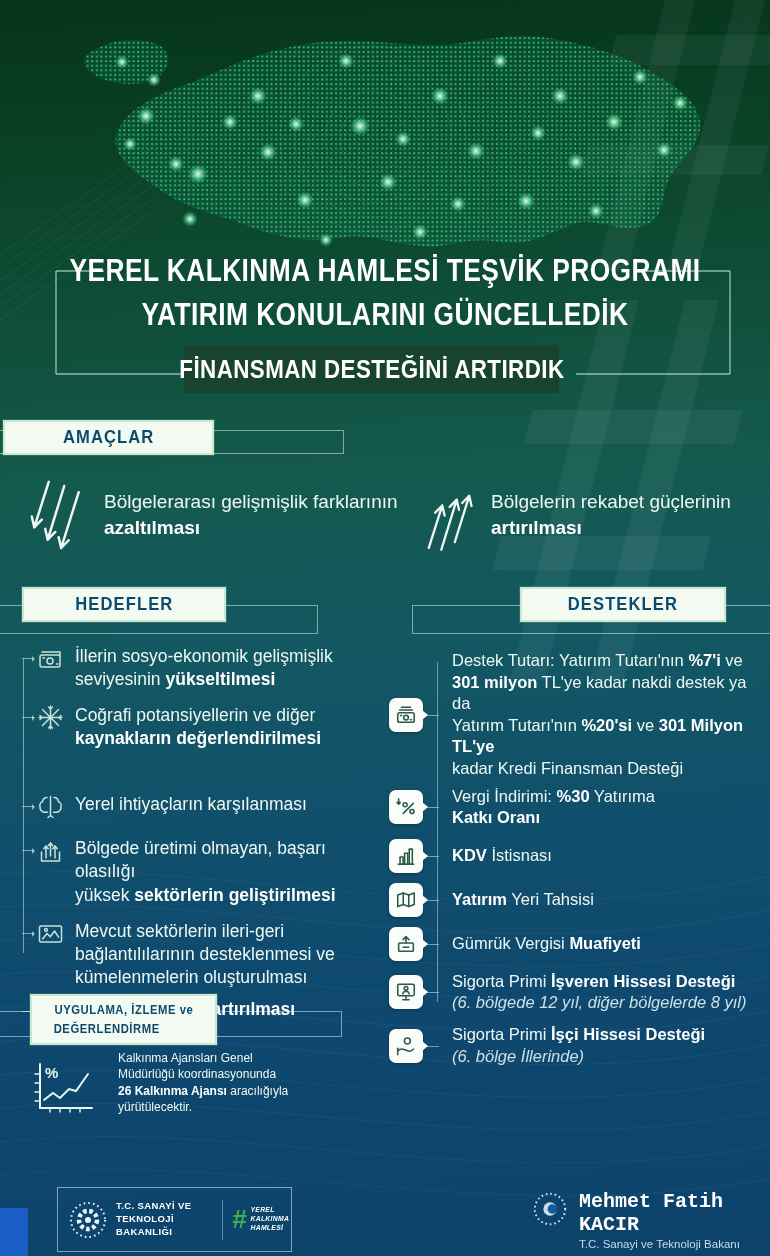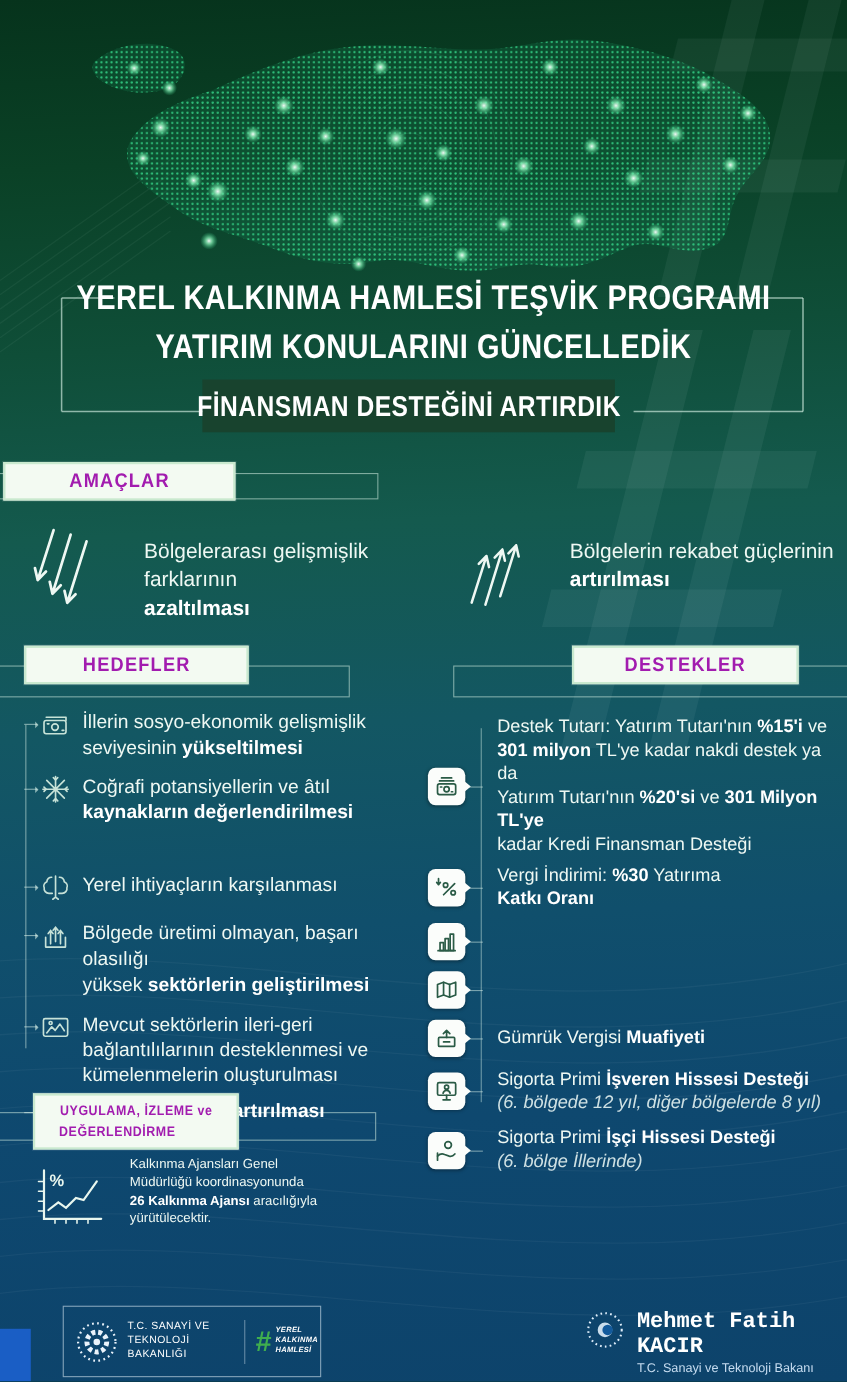--- a/index.html
+++ b/index.html
@@ -16,33 +16,33 @@
   
   .title-line{position:absolute;left:0;width:770px;text-align:center;color:#fff;
     font-weight:700;font-size:31px;letter-spacing:.5px;transform:scaleX(.85);white-space:nowrap;}
   .banner{position:absolute;left:184px;top:345px;width:375px;height:48px;background:#18432e;
     display:flex;align-items:center;justify-content:center;}
   .banner span{display:inline-block;transform:scaleX(.86);font-weight:700;font-size:26px;
     color:#fff;letter-spacing:.5px;white-space:nowrap;}
 
   
   .sec-outline{position:absolute;border:1px solid rgba(216,242,230,.55);z-index:2;}
-  .sec-header{position:absolute;background:#f3faf2;border:2px solid #c9e9cf;color:#a21caf;
+  .sec-header{position:absolute;background:#f3faf2;border:2px solid #c9e9cf;color:#0c4a6e;
     display:flex;align-items:center;justify-content:center;z-index:3;
     box-shadow:0 0 0 1px rgba(255,255,255,.12);}
   .sec-header span{display:inline-block;transform:scaleX(.92);font-weight:800;font-size:18px;
     letter-spacing:1.2px;white-space:nowrap;}
   .sec-header.small span{font-size:12.5px;letter-spacing:.6px;line-height:1.45;transform:scaleX(.95);}
 
   .bold{font-weight:700;color:#fff;}
   .italic{font-style:italic;color:rgba(233,246,244,.88);}
 
   
   #amaclar-items{position:absolute;top:477px;left:26px;right:12px;display:flex;z-index:3;}
-  .aim-item{display:flex;align-items:flex-start;gap:27px;}
+  .aim-item{display:flex;align-items:flex-start;}
   .aim-item:nth-child(1){width:397px;}
   .aim-item .icon{flex:none;}
   .aim-item:nth-child(1) .icon{width:62px;height:80px;}
   .aim-item:nth-child(2) .icon{width:52px;height:80px;}
   .aim-item .item-text{margin-top:12px;margin-left:16px;font-size:19px;line-height:1.38;width:300px;}
   .aim-item:nth-child(2) .item-text{width:248px;}
 
   
   #hedefler-list{position:absolute;top:645px;left:0;width:385px;z-index:3;}
   #hedefler-list::before{content:'';position:absolute;left:23px;top:14px;height:294px;width:1px;
@@ -76,21 +76,21 @@
   
   #uygulama-icon{position:absolute;left:28px;top:1058px;width:72px;height:60px;z-index:3;}
   #uygulama-text{position:absolute;left:118px;top:1050px;width:300px;font-size:12px;
     line-height:1.36;z-index:3;}
 
   
   .blue-square{position:absolute;left:0;top:1208px;width:28px;height:48px;background:#1a5ec5;z-index:3;}
   .footer-left{position:absolute;left:57px;top:1187px;width:233px;height:63px;
     border:1px solid rgba(232,244,252,.55);display:flex;align-items:center;z-index:3;}
   .gear-wrap{width:40px;height:40px;margin-left:10px;flex:none;}
-  .ministry-text{margin-left:8px;font-size:9.5px;font-weight:400;letter-spacing:.4px;
+  .ministry-text{margin-left:8px;font-size:9.5px;font-weight:700;letter-spacing:.4px;
     line-height:1.35;color:#fff;width:104px;}
   .footer-divider{width:1px;height:40px;background:rgba(232,244,252,.4);margin-left:2px;}
   .hash-logo{margin-left:9px;display:flex;align-items:center;}
   .hash-glyph{color:#3fae4e;font-size:26px;font-weight:800;font-style:italic;}
   .hash-lines{margin-left:4px;font-size:6.8px;font-style:italic;font-weight:700;line-height:1.3;
     color:#fff;letter-spacing:.3px;}
   .footer-right{position:absolute;left:531px;top:1190px;display:flex;align-items:flex-start;z-index:3;}
   .minister-logo{width:38px;height:38px;flex:none;}
   .minister-text{margin-left:10px;}
   .minister-name{font-family:Liberation Mono, monospace;font-weight:700;font-size:20px;color:#fff;}
@@ -266,21 +266,21 @@
         </span>
         <div class="item-text"><span>İllerin sosyo-ekonomik gelişmişlik</span><br><span>seviyesinin </span><span class="bold">yükseltilmesi</span></div>
       </div>
       <div class="goal-row">
         <span class="icon">
           <svg viewBox="0 0 27 27" fill="none" stroke="#d7efe2" stroke-width="1.5" stroke-linecap="round" stroke-linejoin="round" opacity=".92">
             <path d="M13.5 2v23M2 13.5h23M5.5 5.5l16 16M21.5 5.5l-16 16"></path>
             <path d="M13.5 5l-2-2M13.5 5l2-2M13.5 22l-2 2M13.5 22l2 2M5 13.5l-2-2M5 13.5l-2 2M22 13.5l2-2M22 13.5l2 2"></path>
           </svg>
         </span>
-        <div class="item-text"><span>Coğrafi potansiyellerin ve âtıl</span><br><span class="bold">kaynakların değerlendirilmesi</span></div>
+        <div class="item-text"><span>Coğrafi potansiyellerin ve diğer</span><br><span class="bold">kaynakların değerlendirilmesi</span></div>
       </div>
       <div class="goal-row">
         <span class="icon">
           <svg viewBox="0 0 27 27" fill="none" stroke="#d7efe2" stroke-width="1.5" stroke-linecap="round" stroke-linejoin="round" opacity=".92">
             <path d="M10 4.5a4.2 4.2 0 0 0-4.4 4C3.3 9.6 2.2 12 3.2 14.2c-.6 2.4 1.6 5 4.3 5h3"></path>
             <path d="M17 4.5a4.2 4.2 0 0 1 4.4 4c2.3 1.1 3.4 3.5 2.4 5.7.6 2.4-1.6 5-4.3 5h-3"></path>
             <path d="M13.5 3.5v19M13.5 22.5l-2.5 2M13.5 22.5l2.5 2"></path>
           </svg>
         </span>
         <div class="item-text"><span>Yerel ihtiyaçların karşılanması</span></div>
@@ -326,21 +326,21 @@
   <div id="destekler-list">
       <div class="support-row">
         <span class="icon">
           <svg viewBox="0 0 24 24" fill="none" stroke="#2a5b46" stroke-width="1.7" stroke-linecap="round" stroke-linejoin="round">
             <path d="M7 3.5h10M5 6.5h14"></path>
             <rect x="3" y="9.5" width="18" height="10.5" rx="2"></rect>
             <circle cx="12" cy="14.8" r="2.6"></circle>
             <path d="M6 12.5h1.2M16.8 17.2H18"></path>
           </svg>
         </span>
-        <div class="item-text"><span>Destek Tutarı: Yatırım Tutarı'nın </span><span class="bold">%15'i</span><span> ve</span><br><span class="bold">301 milyon</span><span> TL'ye kadar nakdi destek ya da</span><br><span>Yatırım Tutarı'nın </span><span class="bold">%20'si</span><span> ve </span><span class="bold">301 Milyon TL'ye</span><br><span>kadar Kredi Finansman Desteği</span></div>
+        <div class="item-text"><span>Destek Tutarı: Yatırım Tutarı'nın </span><span class="bold">%7'i</span><span> ve</span><br><span class="bold">301 milyon</span><span> TL'ye kadar nakdi destek ya da</span><br><span>Yatırım Tutarı'nın </span><span class="bold">%20'si</span><span> ve </span><span class="bold">301 Milyon TL'ye</span><br><span>kadar Kredi Finansman Desteği</span></div>
       </div>
       <div class="support-row">
         <span class="icon">
           <svg viewBox="0 0 24 24" fill="none" stroke="#2a5b46" stroke-width="1.7" stroke-linecap="round" stroke-linejoin="round">
             <path d="M4 3v6m0 0L2.2 6.8M4 9l1.8-2.2"></path>
             <path d="M9 19L20 8"></path>
             <circle cx="11" cy="9.5" r="2.2"></circle>
             <circle cx="18.5" cy="17" r="2.2"></circle>
           </svg>
         </span>
@@ -348,28 +348,30 @@
       </div>
       <div class="support-row">
         <span class="icon">
           <svg viewBox="0 0 24 24" fill="none" stroke="#2a5b46" stroke-width="1.7" stroke-linecap="round" stroke-linejoin="round">
             <path d="M3.5 21h17"></path>
             <rect x="5.5" y="13" width="3.4" height="8"></rect>
             <rect x="10.5" y="9" width="3.4" height="12"></rect>
             <rect x="15.5" y="4.5" width="3.4" height="16.5"></rect>
           </svg>
         </span>
+        <div class="item-text"><span class="bold">KDV</span><span> İstisnası</span></div>
       </div>
       <div class="support-row">
         <span class="icon">
           <svg viewBox="0 0 24 24" fill="none" stroke="#2a5b46" stroke-width="1.7" stroke-linecap="round" stroke-linejoin="round">
             <path d="M3 6.5l6-2.2 6 2.2 6-2.2V17l-6 2.2-6-2.2-6 2.2z"></path>
             <path d="M9 4.3v12.5M15 6.5V19"></path>
           </svg>
         </span>
+        <div class="item-text"><span class="bold">Yatırım</span><span> Yeri Tahsisi</span></div>
       </div>
       <div class="support-row">
         <span class="icon">
           <svg viewBox="0 0 24 24" fill="none" stroke="#2a5b46" stroke-width="1.7" stroke-linecap="round" stroke-linejoin="round">
             <rect x="4" y="11" width="16" height="9" rx="1"></rect>
             <path d="M12 11V4m0 0L8.8 7.2M12 4l3.2 3.2"></path>
             <path d="M9 15.5h6"></path>
           </svg>
         </span>
         <div class="item-text"><span>Gümrük Vergisi </span><span class="bold">Muafiyeti</span></div>

